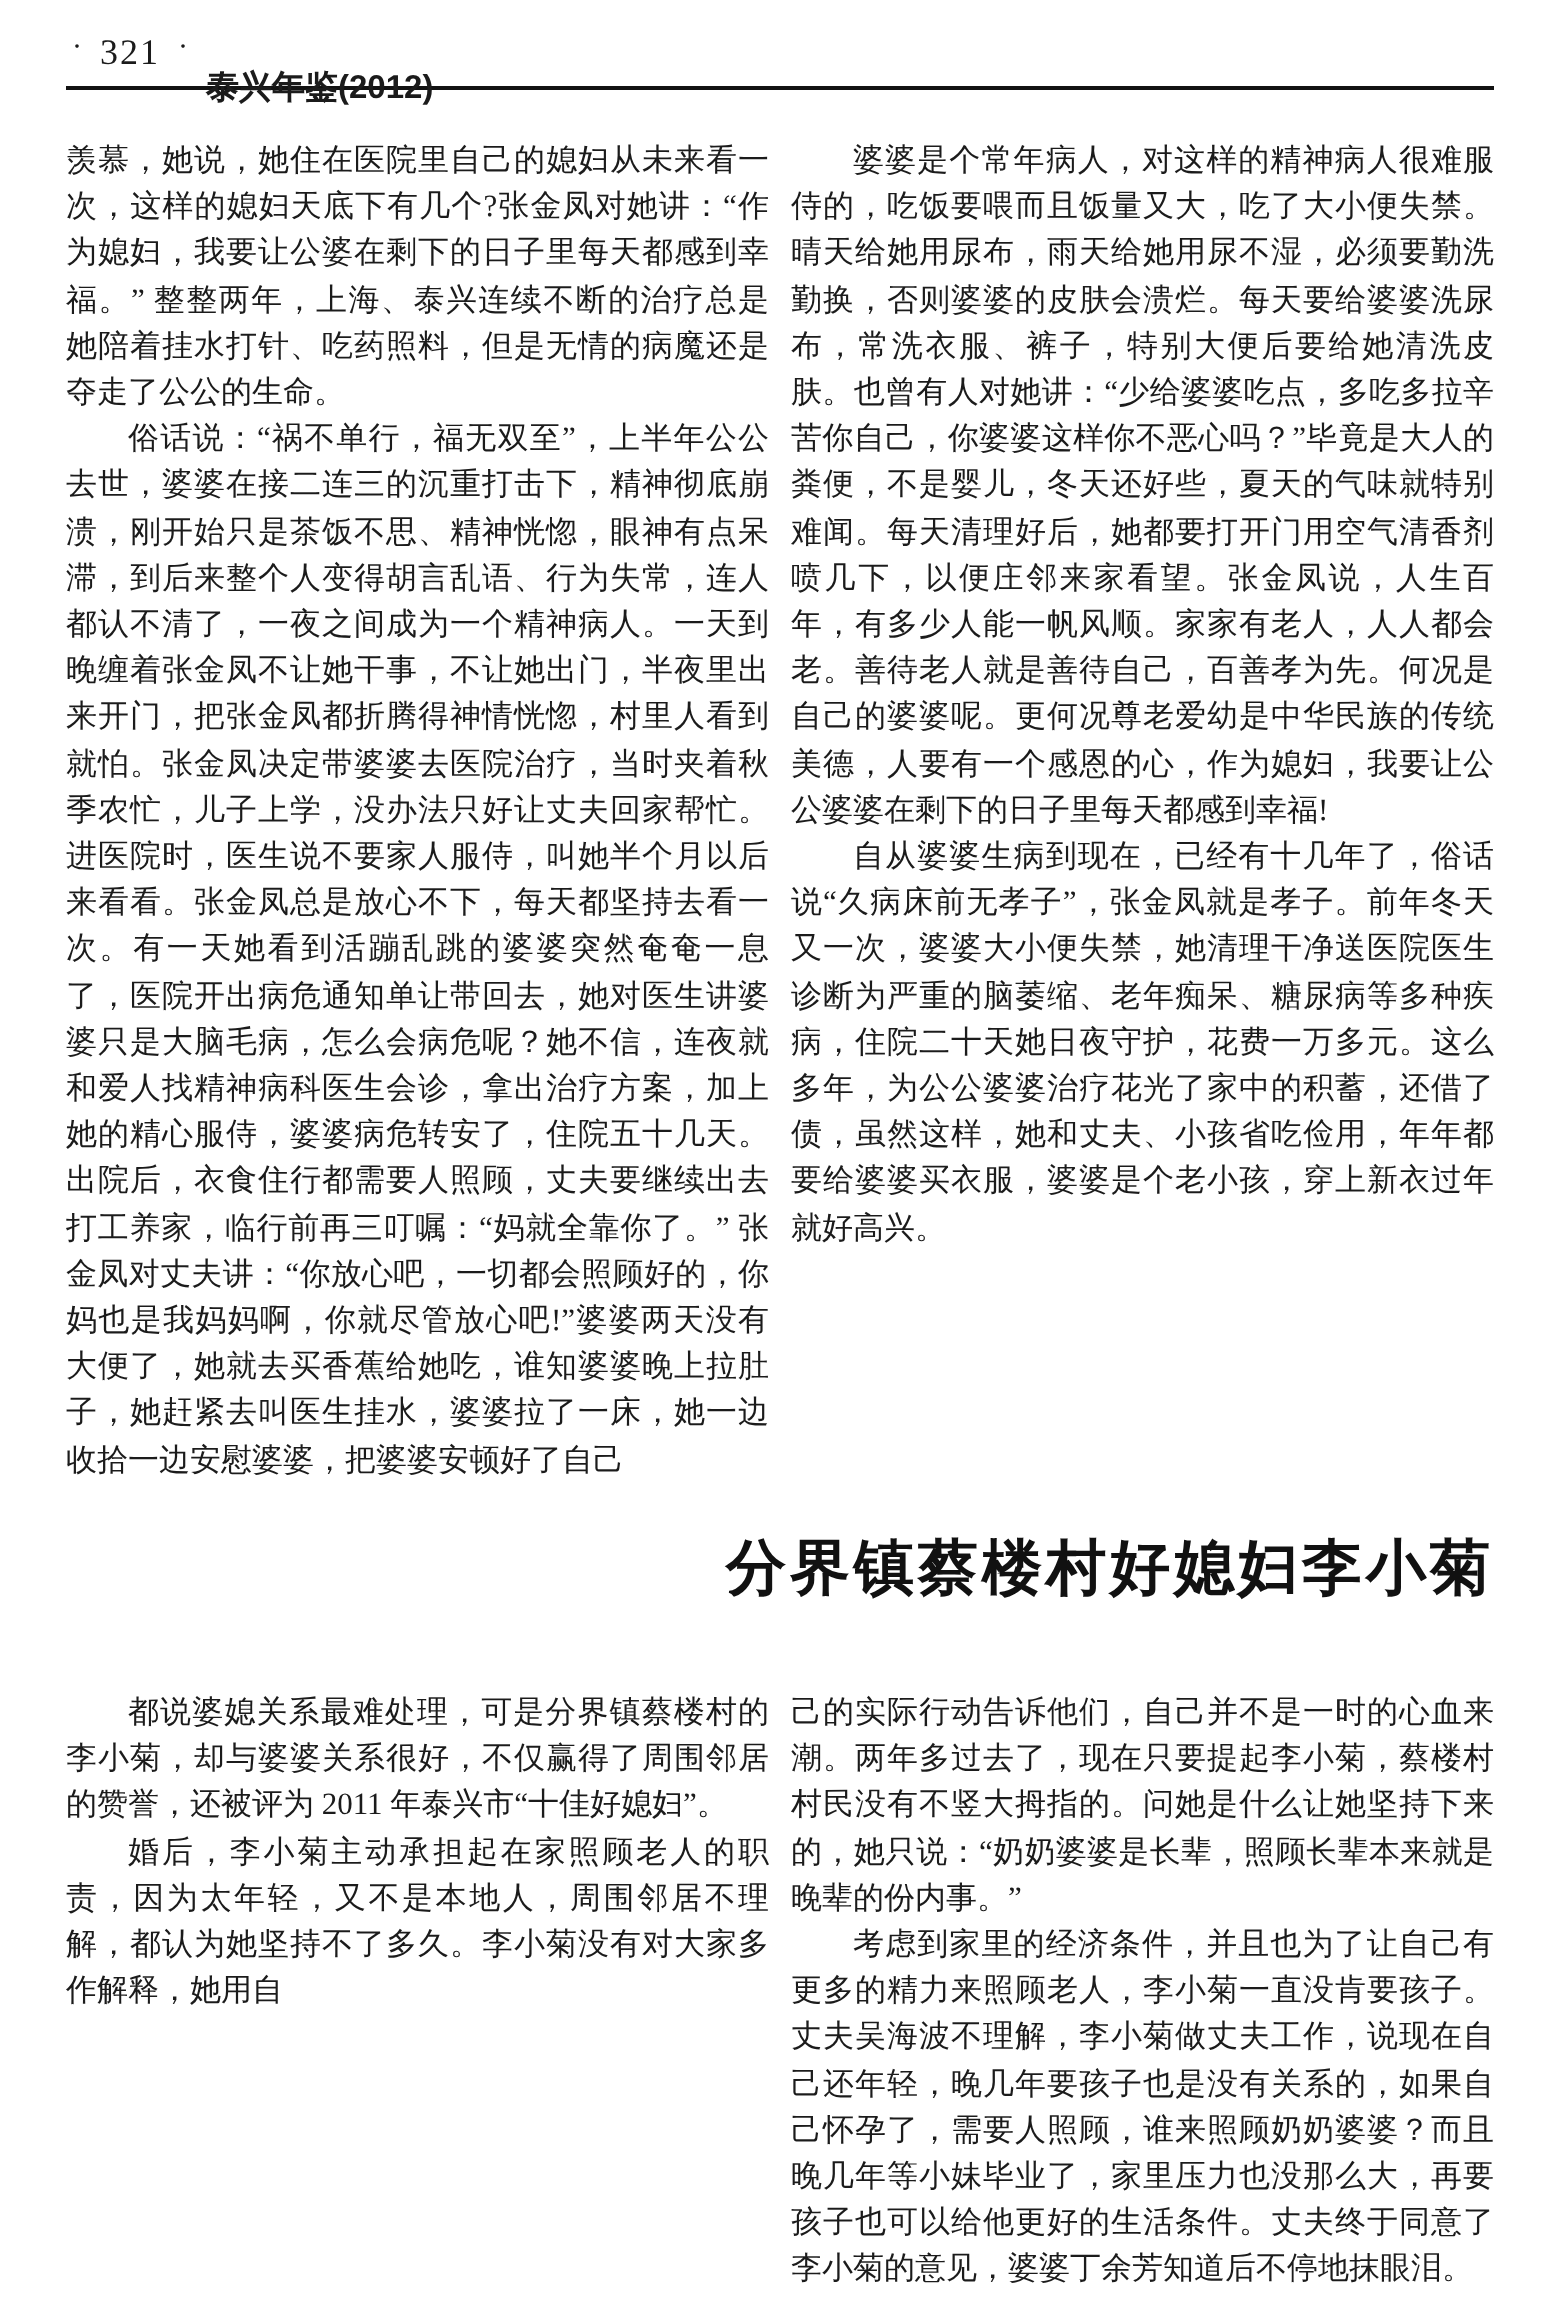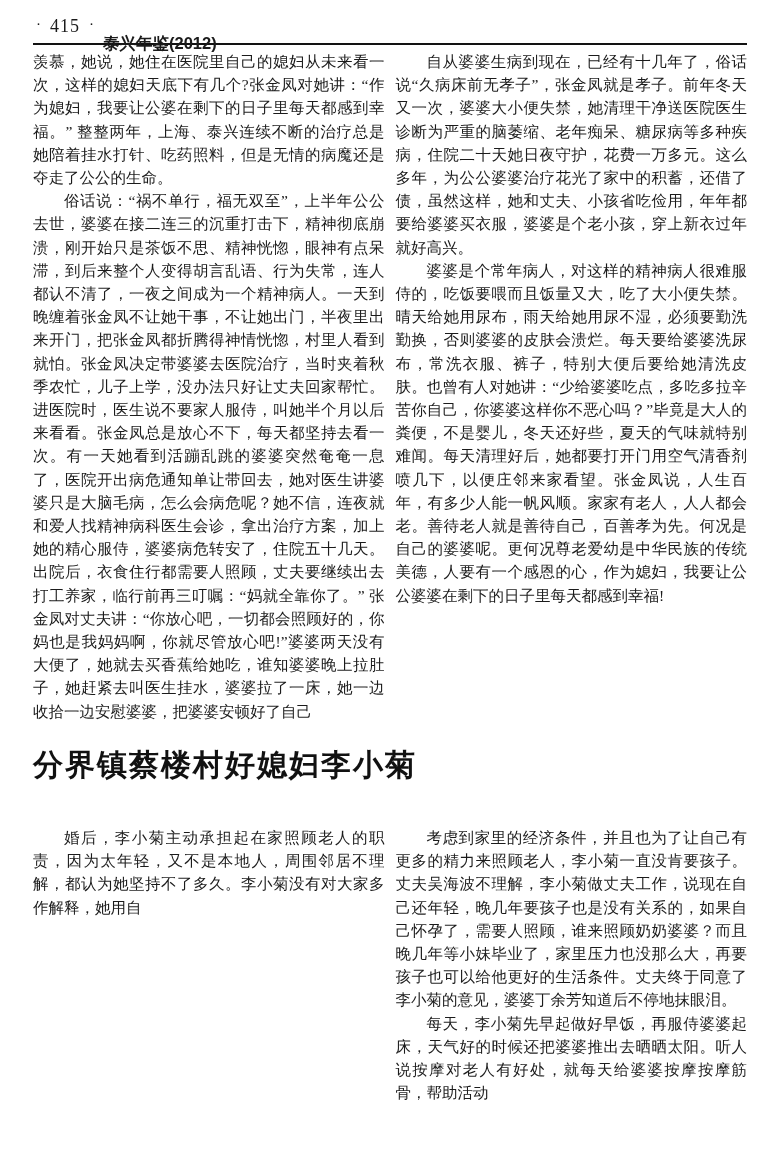--- a/index.html
+++ b/index.html
@@ -44,74 +44,76 @@
     margin-top: 36px;
   }
   .header-rule {
     border: none;
     border-top: 2.5px solid #121212;
     margin: 3px 0 0 0;
   }
   .two-col {
     display: flex;
     gap: 11px;
-    margin-top: 5px;
+    margin-top: 24px;
   }
   .col {
     flex: 1;
     min-width: 0;
     font-size: 15.5px;
     line-height: 23.2px;
     text-align: justify;
   }
   .col p { margin: 0; }
   .ind { text-indent: 2em; }
   .article-title {
     font-family: "Liberation Sans", "DejaVu Sans", sans-serif;
     font-weight: 700;
     font-size: 30px;
     letter-spacing: 2px;
-    text-align: left;
+    text-align: right;
     margin: 22px 0 40px 0;
     color: #111111;
   }
 </style>
 </head>
 <body>
 
 <div class="page">
 
   <div class="page-header">
     <span class="bullet">·</span>
-    <span class="page-num">415</span>
+    <span class="page-num">321</span>
     <span class="bullet">·</span>
     <span class="book-title">泰兴年鉴(2012)</span>
   </div>
   <hr class="header-rule">
 
   <section>
     <div class="two-col">
       <div class="col">
         <p>羡慕，她说，她住在医院里自己的媳妇从未来看一次，这样的媳妇天底下有几个?张金凤对她讲：“作为媳妇，我要让公婆在剩下的日子里每天都感到幸福。” 整整两年，上海、泰兴连续不断的治疗总是她陪着挂水打针、吃药照料，但是无情的病魔还是夺走了公公的生命。</p>
         <p class="ind">俗话说：“祸不单行，福无双至”，上半年公公去世，婆婆在接二连三的沉重打击下，精神彻底崩溃，刚开始只是茶饭不思、精神恍惚，眼神有点呆滞，到后来整个人变得胡言乱语、行为失常，连人都认不清了，一夜之间成为一个精神病人。一天到晚缠着张金凤不让她干事，不让她出门，半夜里出来开门，把张金凤都折腾得神情恍惚，村里人看到就怕。张金凤决定带婆婆去医院治疗，当时夹着秋季农忙，儿子上学，没办法只好让丈夫回家帮忙。进医院时，医生说不要家人服侍，叫她半个月以后来看看。张金凤总是放心不下，每天都坚持去看一次。有一天她看到活蹦乱跳的婆婆突然奄奄一息了，医院开出病危通知单让带回去，她对医生讲婆婆只是大脑毛病，怎么会病危呢？她不信，连夜就和爱人找精神病科医生会诊，拿出治疗方案，加上她的精心服侍，婆婆病危转安了，住院五十几天。出院后，衣食住行都需要人照顾，丈夫要继续出去打工养家，临行前再三叮嘱：“妈就全靠你了。” 张金凤对丈夫讲：“你放心吧，一切都会照顾好的，你妈也是我妈妈啊，你就尽管放心吧!”婆婆两天没有大便了，她就去买香蕉给她吃，谁知婆婆晚上拉肚子，她赶紧去叫医生挂水，婆婆拉了一床，她一边收拾一边安慰婆婆，把婆婆安顿好了自己</p>
       </div>
       <div class="col">
+        <p class="ind">婆婆是个常年病人，对这样的精神病人很难服侍的，吃饭要喂而且饭量又大，吃了大小便失禁。晴天给她用尿布，雨天给她用尿不湿，必须要勤洗勤换，否则婆婆的皮肤会溃烂。每天要给婆婆洗尿布，常洗衣服、裤子，特别大便后要给她清洗皮肤。也曾有人对她讲：“少给婆婆吃点，多吃多拉辛苦你自己，你婆婆这样你不恶心吗？”毕竟是大人的粪便，不是婴儿，冬天还好些，夏天的气味就特别难闻。每天清理好后，她都要打开门用空气清香剂喷几下，以便庄邻来家看望。张金凤说，人生百年，有多少人能一帆风顺。家家有老人，人人都会老。善待老人就是善待自己，百善孝为先。何况是自己的婆婆呢。更何况尊老爱幼是中华民族的传统美德，人要有一个感恩的心，作为媳妇，我要让公公婆婆在剩下的日子里每天都感到幸福!</p>
         <p class="ind">自从婆婆生病到现在，已经有十几年了，俗话说“久病床前无孝子”，张金凤就是孝子。前年冬天又一次，婆婆大小便失禁，她清理干净送医院医生诊断为严重的脑萎缩、老年痴呆、糖尿病等多种疾病，住院二十天她日夜守护，花费一万多元。这么多年，为公公婆婆治疗花光了家中的积蓄，还借了债，虽然这样，她和丈夫、小孩省吃俭用，年年都要给婆婆买衣服，婆婆是个老小孩，穿上新衣过年就好高兴。</p>
-        <p class="ind">婆婆是个常年病人，对这样的精神病人很难服侍的，吃饭要喂而且饭量又大，吃了大小便失禁。晴天给她用尿布，雨天给她用尿不湿，必须要勤洗勤换，否则婆婆的皮肤会溃烂。每天要给婆婆洗尿布，常洗衣服、裤子，特别大便后要给她清洗皮肤。也曾有人对她讲：“少给婆婆吃点，多吃多拉辛苦你自己，你婆婆这样你不恶心吗？”毕竟是大人的粪便，不是婴儿，冬天还好些，夏天的气味就特别难闻。每天清理好后，她都要打开门用空气清香剂喷几下，以便庄邻来家看望。张金凤说，人生百年，有多少人能一帆风顺。家家有老人，人人都会老。善待老人就是善待自己，百善孝为先。何况是自己的婆婆呢。更何况尊老爱幼是中华民族的传统美德，人要有一个感恩的心，作为媳妇，我要让公公婆婆在剩下的日子里每天都感到幸福!</p>
       </div>
     </div>
   </section>
 
   <h1 class="article-title">分界镇蔡楼村好媳妇李小菊</h1>
 
   <section>
     <div class="two-col">
       <div class="col">
+        <p class="ind">都说婆媳关系最难处理，可是分界镇蔡楼村的李小菊，却与婆婆关系很好，不仅赢得了周围邻居的赞誉，还被评为 2011 年泰兴市“十佳好媳妇”。</p>
         <p class="ind">婚后，李小菊主动承担起在家照顾老人的职责，因为太年轻，又不是本地人，周围邻居不理解，都认为她坚持不了多久。李小菊没有对大家多作解释，她用自</p>
       </div>
       <div class="col">
+        <p>己的实际行动告诉他们，自己并不是一时的心血来潮。两年多过去了，现在只要提起李小菊，蔡楼村村民没有不竖大拇指的。问她是什么让她坚持下来的，她只说：“奶奶婆婆是长辈，照顾长辈本来就是晚辈的份内事。”</p>
         <p class="ind">考虑到家里的经济条件，并且也为了让自己有更多的精力来照顾老人，李小菊一直没肯要孩子。丈夫吴海波不理解，李小菊做丈夫工作，说现在自己还年轻，晚几年要孩子也是没有关系的，如果自己怀孕了，需要人照顾，谁来照顾奶奶婆婆？而且晚几年等小妹毕业了，家里压力也没那么大，再要孩子也可以给他更好的生活条件。丈夫终于同意了李小菊的意见，婆婆丁余芳知道后不停地抹眼泪。</p>
         <p class="ind">每天，李小菊先早起做好早饭，再服侍婆婆起床，天气好的时候还把婆婆推出去晒晒太阳。听人说按摩对老人有好处，就每天给婆婆按摩按摩筋骨，帮助活动</p>
       </div>
     </div>
   </section>
 
 </div>
 
 </body></html>

